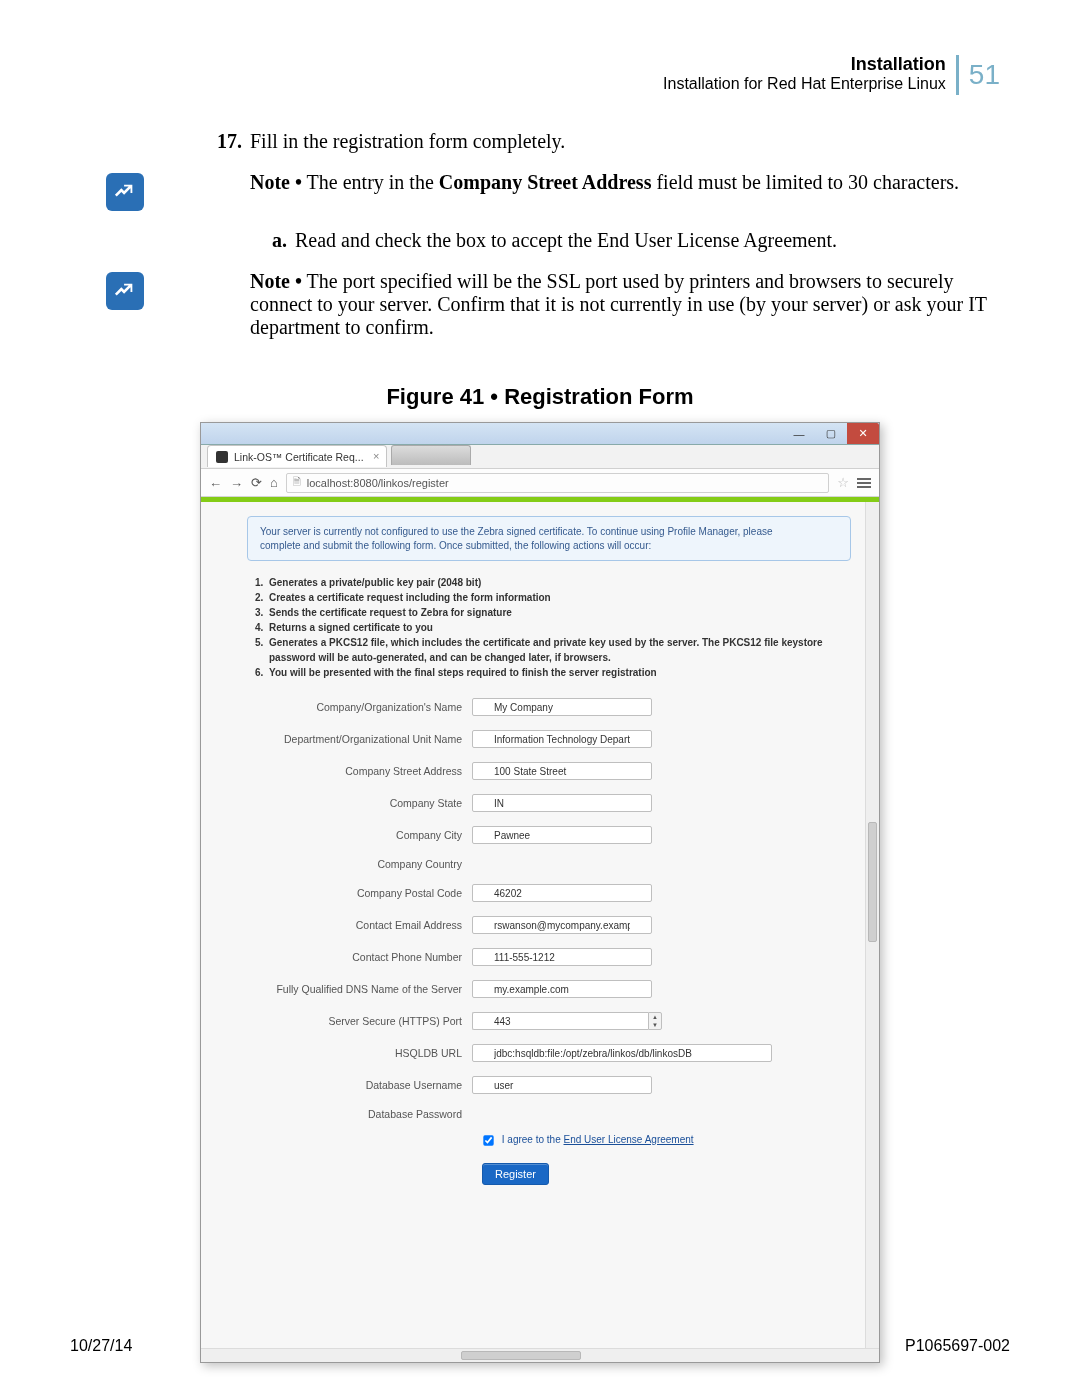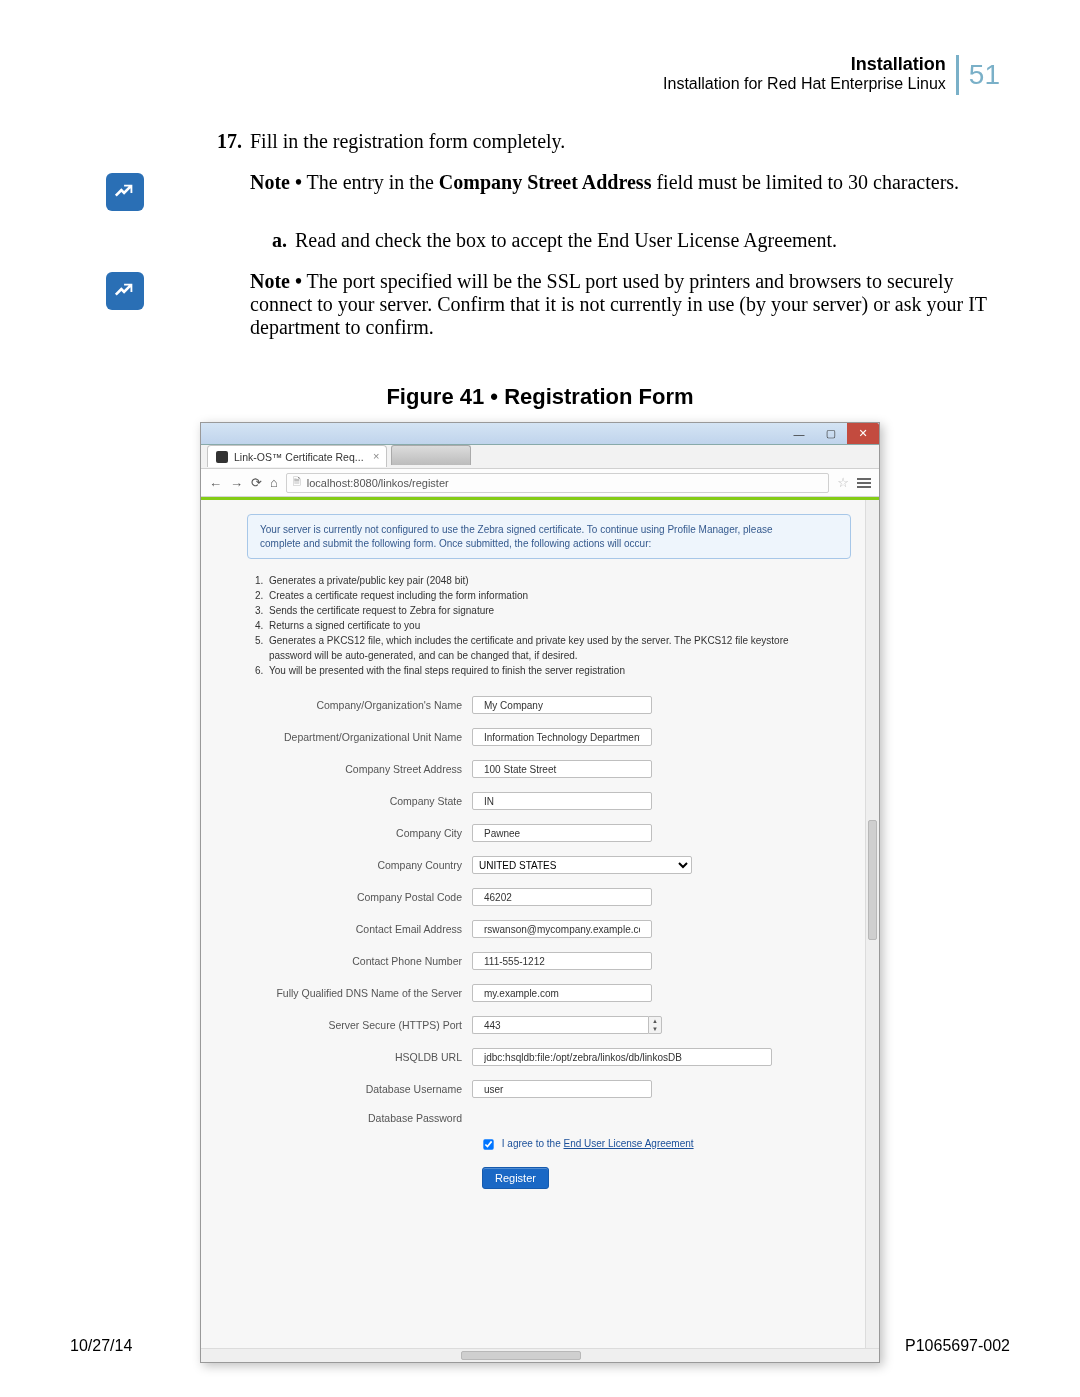--- a/index.html
+++ b/index.html
@@ -87,52 +87,52 @@
   .addr-bar { flex:1; height:20px; border:1px solid #d0d0d0; border-radius:2px; display:flex; align-items:center; padding:0 6px; gap:6px; }
   .addr-bar .doc { color:#888; }
   .addr-text { color:#555; font-size:11px; }
   .star { color:#bbb; font-size:13px; }
   .menu3 { display:flex; flex-direction:column; gap:2px; }
   .menu3 span { display:block; width:14px; height:2px; background:#666; }
 
   .content {
     height: 865px;
     background:#f7f7f7;
-    border-top:3px solid #84cc16;
+    border-top:5px solid #84cc16;
     position:relative;
     overflow:hidden;
   }
   .scroll-pad { position:absolute; top:0; right:0; bottom:14px; width:14px; background:#efefef; border-left:1px solid #dcdcdc;}
   .scroll-pad .thumb { position:absolute; left:2px; right:2px; top:320px; height:120px; background:#cfcfcf; border:1px solid #b8b8b8; border-radius:2px;}
   .scroll-bot { position:absolute; left:0; right:0; bottom:0; height:14px; background:#efefef; border-top:1px solid #dcdcdc;}
   .scroll-bot .thumb { position:absolute; top:2px; bottom:2px; left:260px; width:120px; background:#cfcfcf; border:1px solid #b8b8b8; border-radius:2px;}
 
   .inner {
     margin: 14px 28px 0 46px;
   }
   .notice {
     border:1px solid #a7c7e8;
     background:#eef5fc;
     border-radius:4px;
     padding:8px 12px;
     color:#355a8e;
     font-size:10px;
     line-height:1.35;
   }
-  .steps { margin:14px 0 18px 8px; font-size:10px; line-height:1.5; }
+  .steps { margin:14px 0 18px 8px; font-size:10px; line-height:1.5;font-weight:bold; }
   .steps .n { display:inline-block; width:14px; }
   .steps .indent { padding-left:14px; }
 
   .form { margin-top:6px; }
   .frow { display:flex; align-items:center; margin-bottom:14px; }
   .flab { width:225px; text-align:right; padding-right:10px; color:#555; font-size:10.5px; }
   .fin  { flex:1; }
   .fin input[type=text], .fin input[type=password] {
     width: 180px; height:18px; border:1px solid #bfbfbf; border-radius:2px;
-    padding:0 11px; font-size:10px; font-family:Arial,Helvetica,sans-serif; color:#333;
+    padding:0 21px; font-size:10px; font-family:Arial,Helvetica,sans-serif; color:#333;
   }
   .fin.wide input[type=text] { width: 300px; }
   .fin select {
     width: 220px; height:18px; border:1px solid #bfbfbf; border-radius:2px;
     font-size:10px; background:#fff; padding:0 2px;
   }
   .fin .spin { display:inline-flex; }
   .fin .spin input { width:176px; border-right:none; border-radius:2px 0 0 2px;}
   .fin .spin .arr { width:14px; border:1px solid #bfbfbf; border-radius:0 2px 2px 0; background:#f2f2f2; display:flex; flex-direction:column;}
   .fin .spin .arr span { flex:1; font-size:6px; text-align:center; line-height:8px; color:#555;}
@@ -249,21 +249,21 @@
         <div class="notice">
           <div>Your server is currently not configured to use the Zebra signed certificate. To continue using Profile Manager, please</div>
           <div>complete and submit the following form. Once submitted, the following actions will occur:</div>
         </div>
         <div class="steps">
           <div><span class="n">1.</span><span>Generates a private/public key pair (2048 bit)</span></div>
           <div><span class="n">2.</span><span>Creates a certificate request including the form information</span></div>
           <div><span class="n">3.</span><span>Sends the certificate request to Zebra for signature</span></div>
           <div><span class="n">4.</span><span>Returns a signed certificate to you</span></div>
           <div><span class="n">5.</span><span>Generates a PKCS12 file, which includes the certificate and private key used by the server. The PKCS12 file keystore</span></div>
-          <div class="indent"><span>password will be auto-generated, and can be changed that, if desired.</span></div>
+          <div class="indent"><span>password will be auto-generated, and can be changed later, if browsers.</span></div>
           <div><span class="n">6.</span><span>You will be presented with the final steps required to finish the server registration</span></div>
         </div>
 
         <div class="form">
           <div class="frow">
               <div class="flab">Company/Organization's Name</div>
               <div class="fin"><input type="text" value="My Company" style=""></div>
             </div>
           <div class="frow">
               <div class="flab">Department/Organizational Unit Name</div>
@@ -276,21 +276,20 @@
           <div class="frow">
               <div class="flab">Company State</div>
               <div class="fin"><input type="text" value="IN" style=""></div>
             </div>
           <div class="frow">
               <div class="flab">Company City</div>
               <div class="fin"><input type="text" value="Pawnee" style=""></div>
             </div>
           <div class="frow">
               <div class="flab">Company Country</div>
-              <div class="fin"><select><option>UNITED STATES</option></select></div>
             </div>
           <div class="frow">
               <div class="flab">Company Postal Code</div>
               <div class="fin"><input type="text" value="46202" style=""></div>
             </div>
           <div class="frow">
               <div class="flab">Contact Email Address</div>
               <div class="fin"><input type="text" value="rswanson@mycompany.example.com" style=""></div>
             </div>
           <div class="frow">

